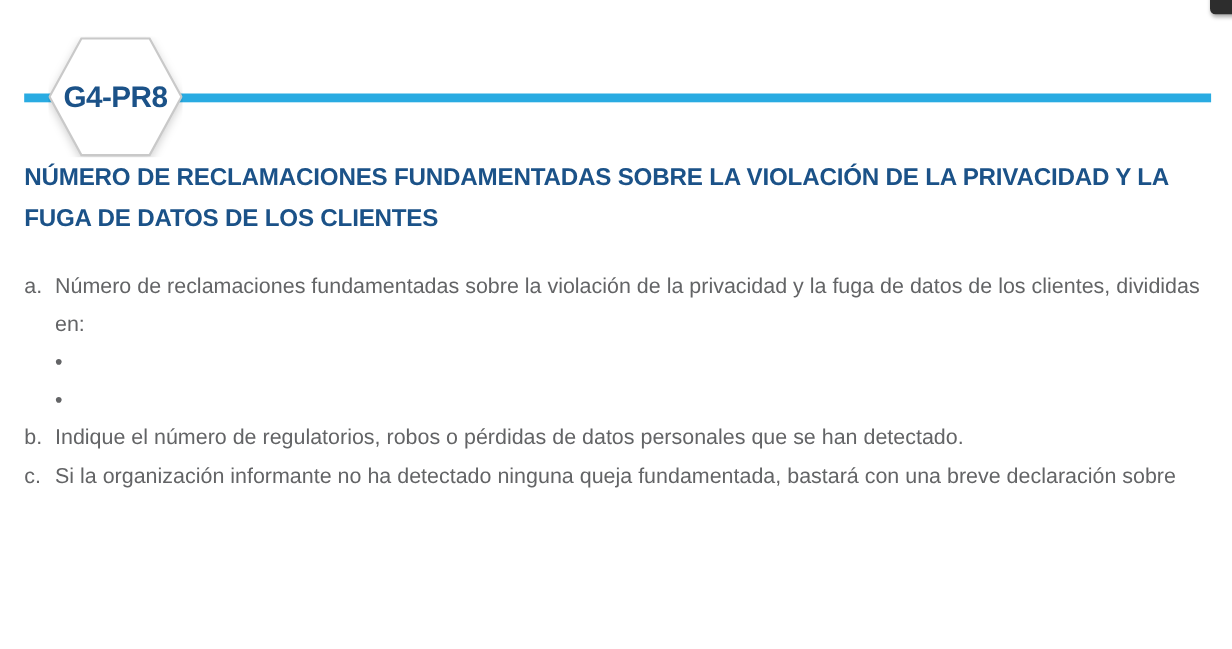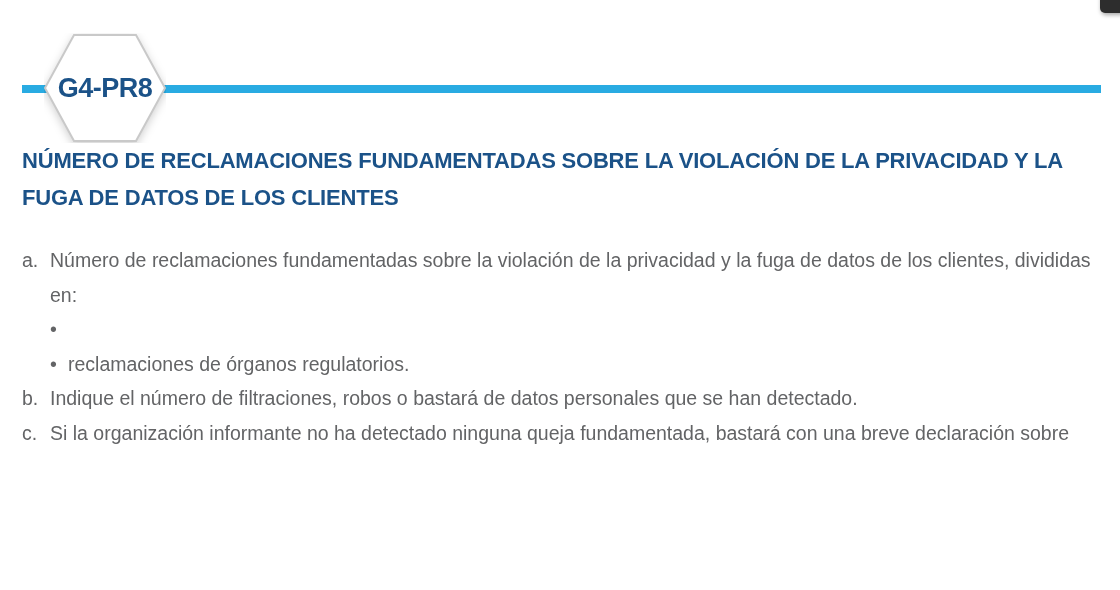--- a/index.html
+++ b/index.html
@@ -133,29 +133,28 @@
 
     <div class="req-item">
       <span class="req-marker">a.</span>
       <div class="req-body">
         <span>Número de reclamaciones fundamentadas sobre la violación de la privacidad y la fuga de datos de los clientes, divididas en:</span>
         <div class="bullet-row">
           <span class="bullet-glyph">•</span>
         </div>
         <div class="bullet-row">
           <span class="bullet-glyph">•</span>
-          <span>reclamaciones de órganos regulatorios.</span>
         </div>
       </div>
     </div>
 
     <div class="req-item">
       <span class="req-marker">b.</span>
       <div class="req-body">
-        <span>Indique el número de filtraciones, robos o bastará de datos personales que se han detectado.</span>
+        <span>Indique el número de regulatorios, robos o pérdidas de datos personales que se han detectado.</span>
       </div>
     </div>
 
     <div class="req-item">
       <span class="req-marker">c.</span>
       <div class="req-body">
         <span>Si la organización informante no ha detectado ninguna queja fundamentada, bastará con una breve declaración sobre este tema.</span>
       </div>
     </div>
 

